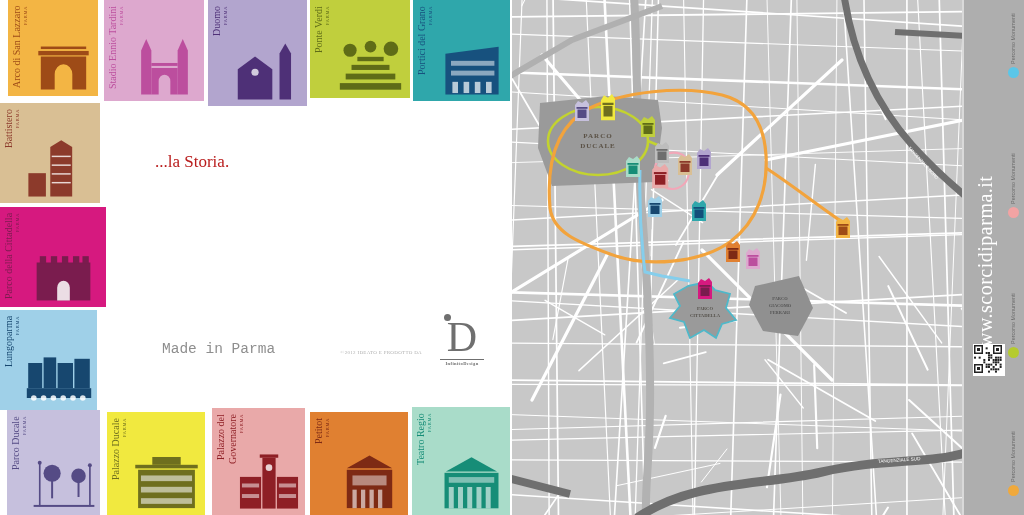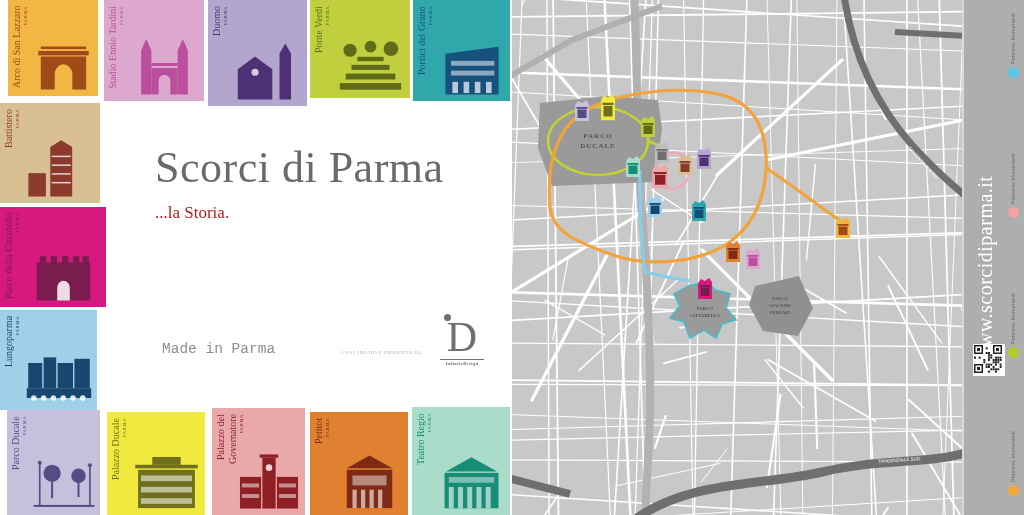--- a/index.html
+++ b/index.html
@@ -220,21 +220,20 @@
             <rect x="18" y="44" width="64" height="8" fill="#ffffff" opacity=".45"></rect>
             <rect x="18" y="58" width="7" height="30" fill="#ffffff" opacity=".6"></rect>
             <rect x="31" y="58" width="7" height="30" fill="#ffffff" opacity=".6"></rect>
             <rect x="44" y="58" width="7" height="30" fill="#ffffff" opacity=".6"></rect>
             <rect x="57" y="58" width="7" height="30" fill="#ffffff" opacity=".6"></rect>
             <rect x="70" y="58" width="7" height="30" fill="#ffffff" opacity=".6"></rect>
           </svg></div>
     </div>
 
     <div class="center-block">
-      <div class="poster-title">Scorci di Parma</div>
       <div class="poster-subtitle">...la Storia.</div>
     </div>
     <div class="made-in">Made in Parma</div>
     <div class="credit-row">
       <span class="credit-text">©2012 IDEATO E PRODOTTO DA</span>
       <div class="logo">
         <span class="logo-mark">D</span>
         <div class="logo-name">InfinitoDesign</div>
       </div>
     </div>

